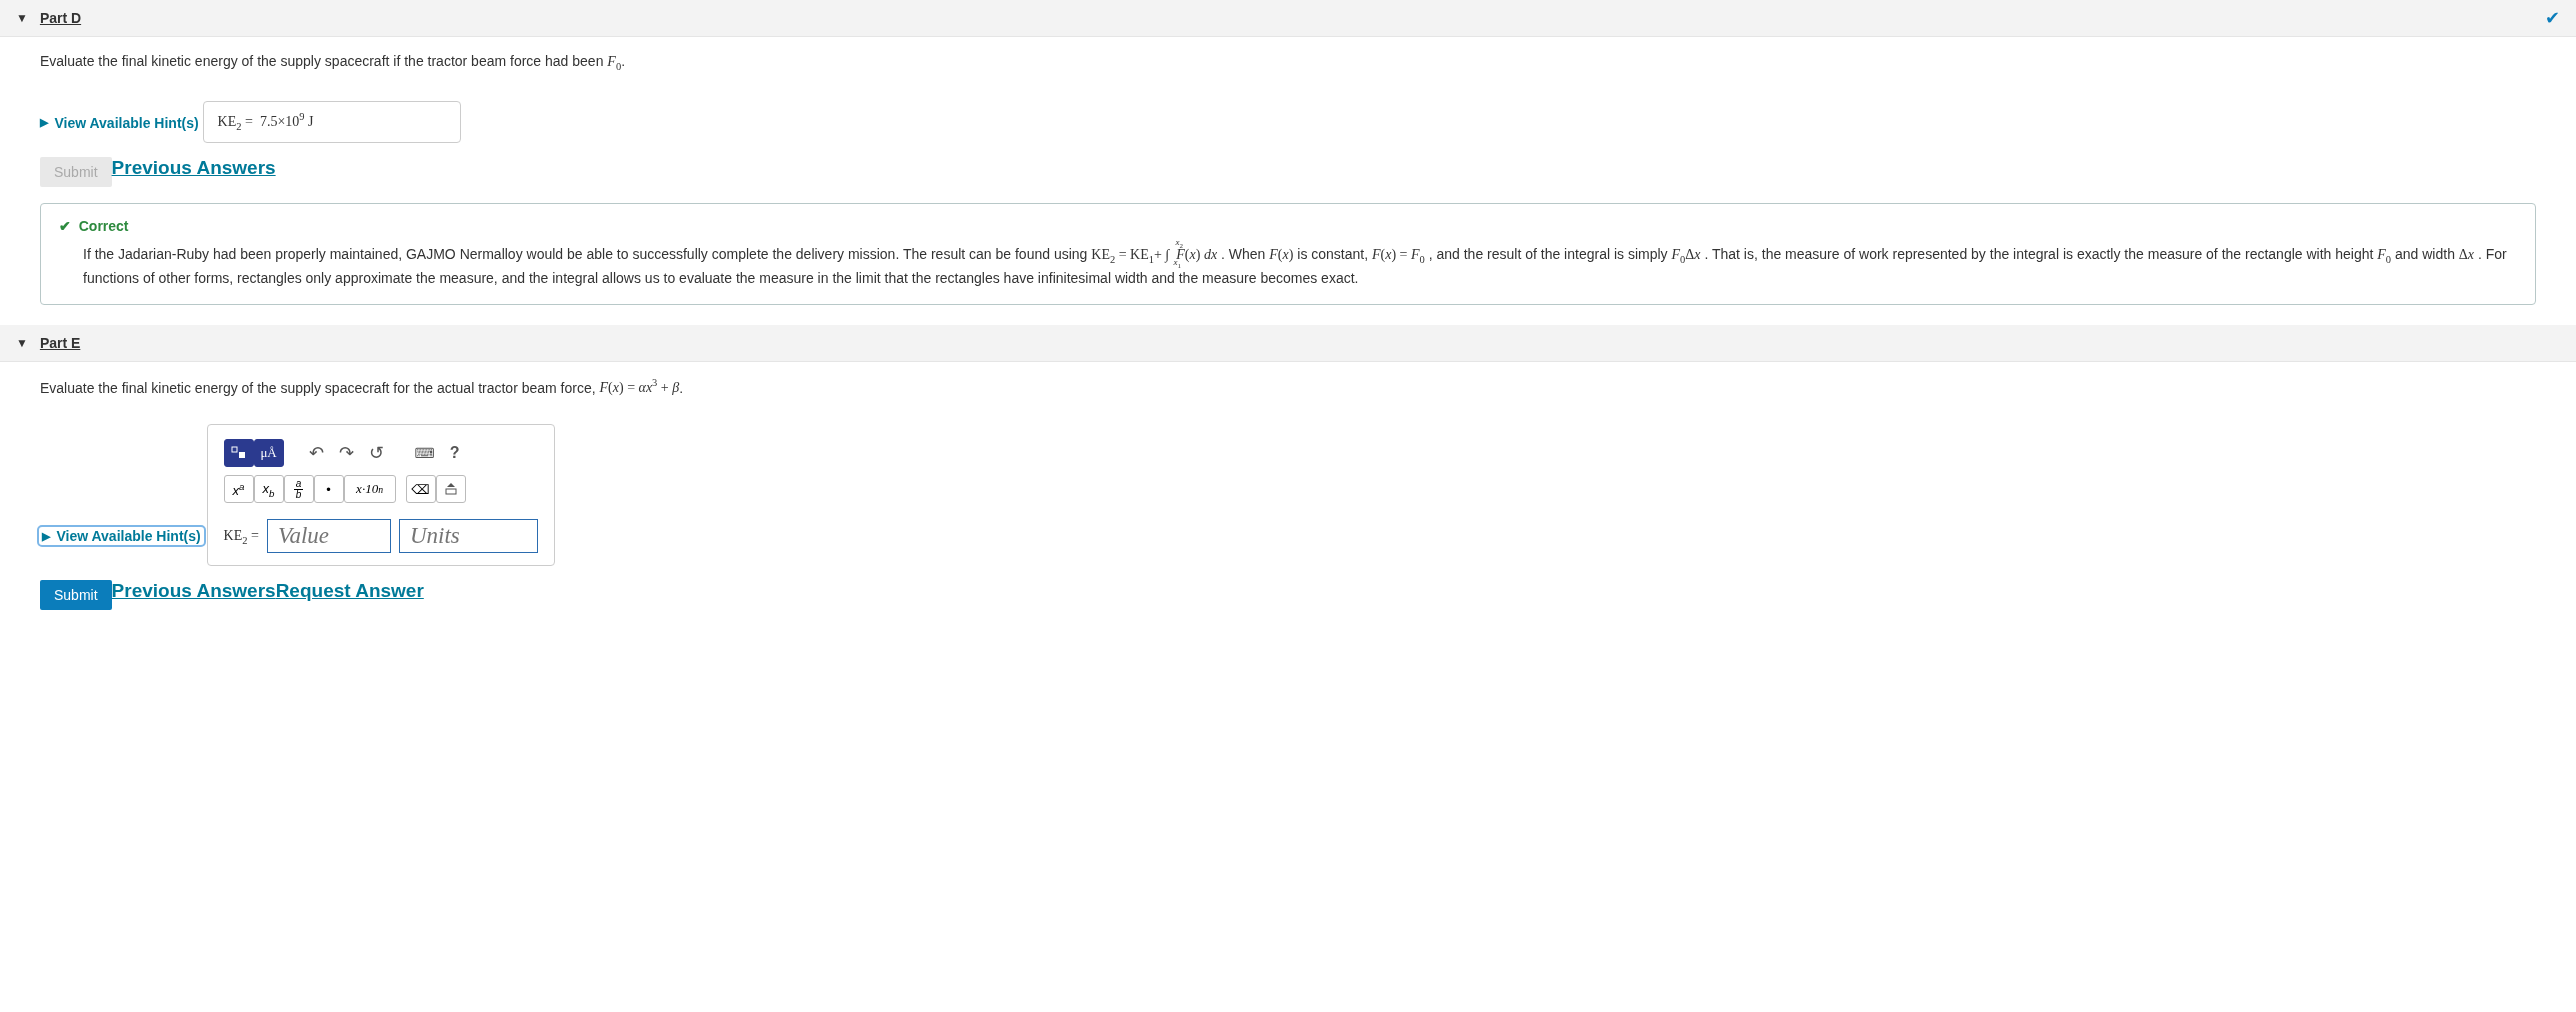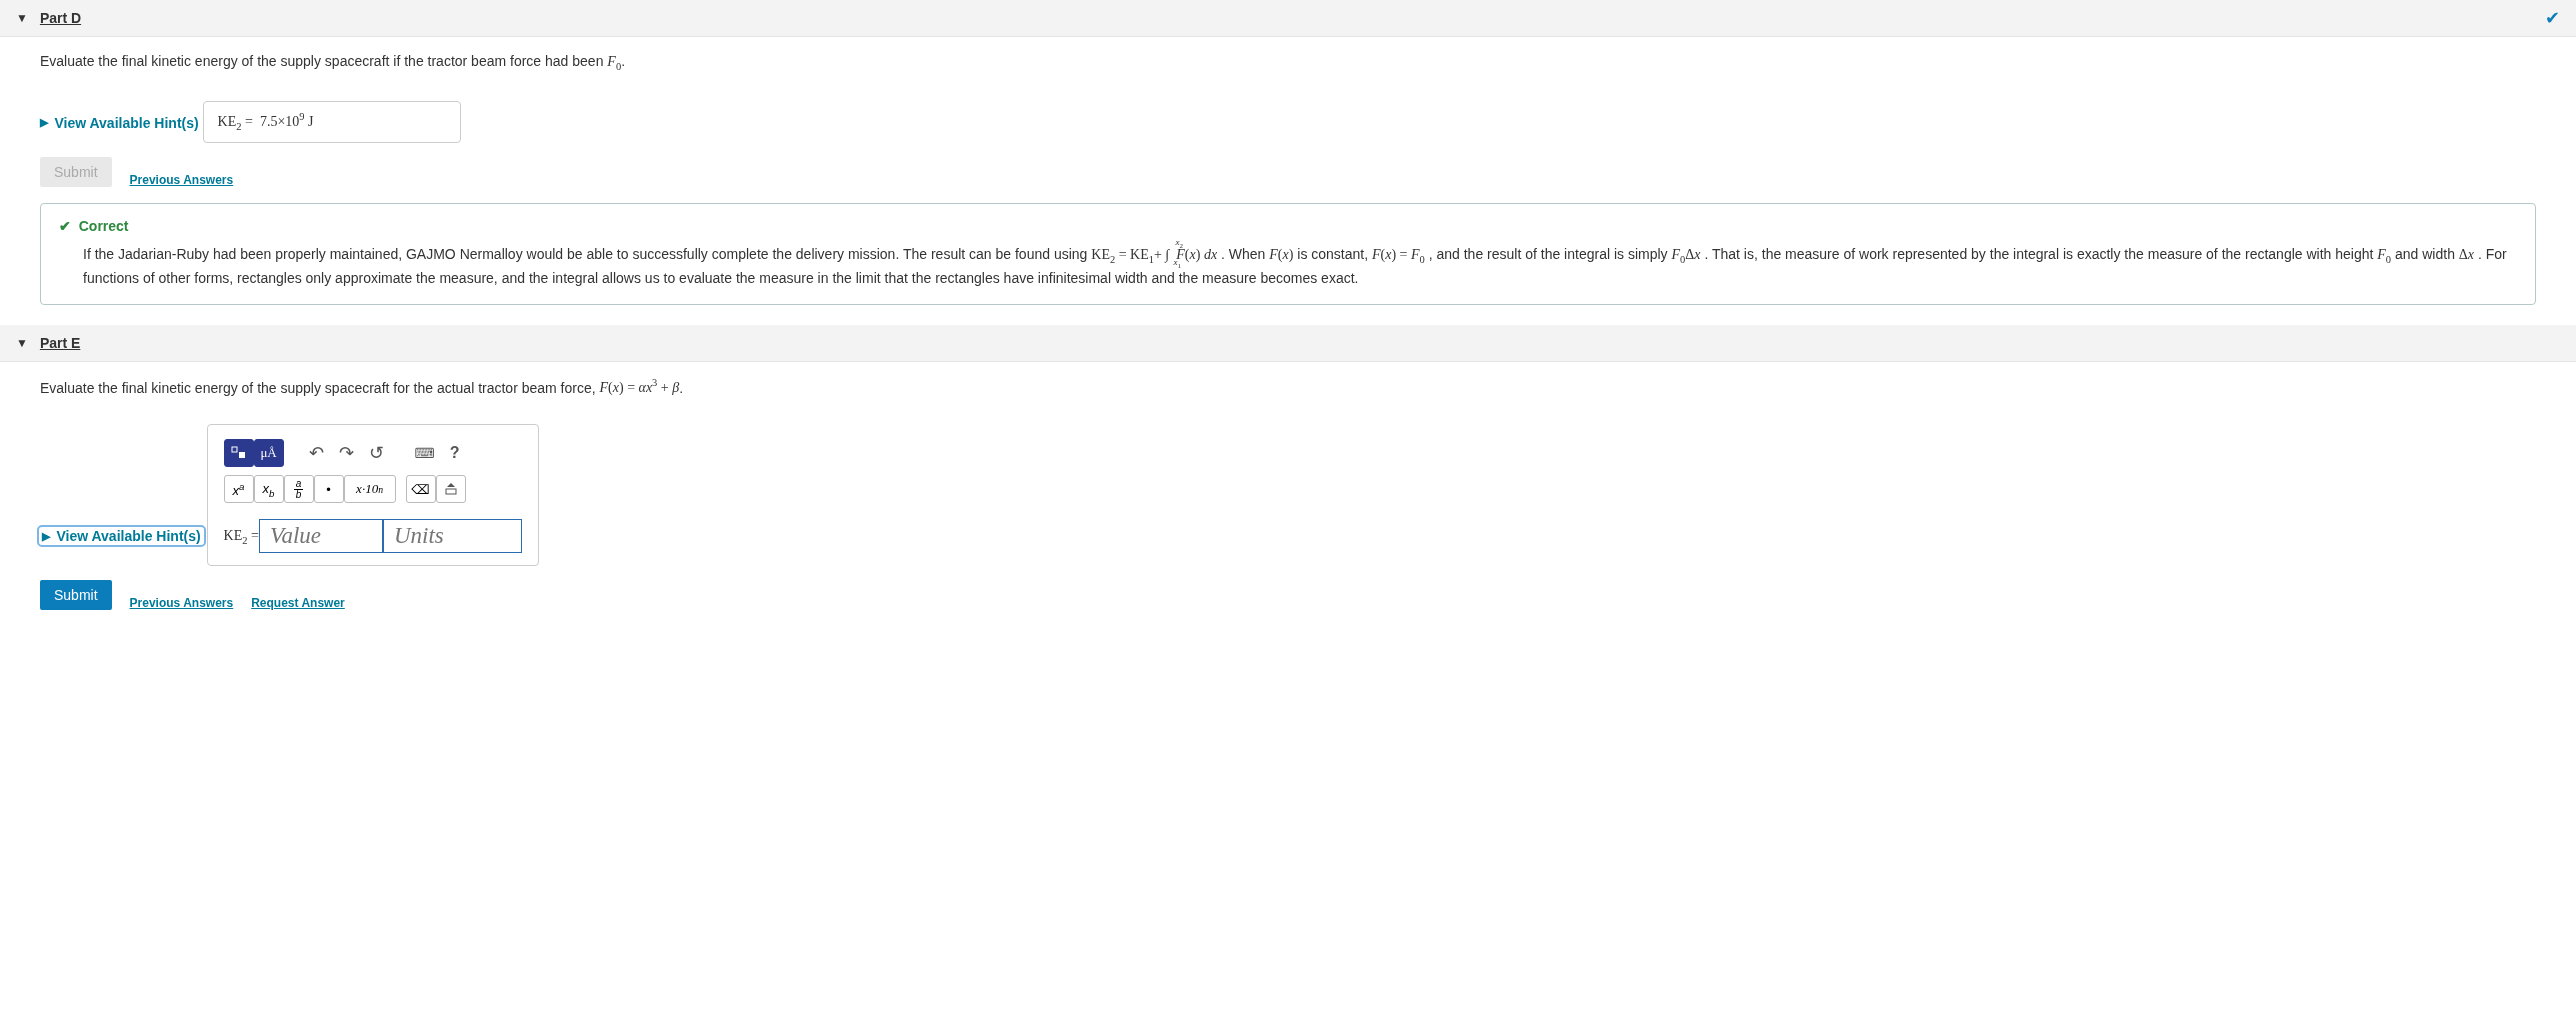--- a/index.html
+++ b/index.html
@@ -64,21 +64,20 @@
     border-radius: 4px;
     padding: 10px 14px;
     margin-top: 14px;
     display: inline-block;
     min-width: 258px;
     background: #fff;
   }
   .btn-row {
     margin-top: 14px;
     display: flex;
-    gap: 18px;
   }
   .btn {
     border: none;
     padding: 7px 14px;
     font-size: 14px;
     cursor: pointer;
     border-radius: 2px;
   }
   .btn-disabled {
     background: #e8e8e8;
@@ -87,22 +86,21 @@
   }
   .btn-primary {
     background: #0b7dbb;
     color: #fff;
   }
   .link {
     color: #007a99;
     font-weight: bold;
     text-decoration: underline;
     cursor: pointer;
-    font-size: 12px;
-    margin-top: 16px;
+    font-size: 19px;
   }
   .feedback {
     border: 1px solid #b8c8c8;
     border-radius: 4px;
     padding: 14px 18px;
     margin-top: 16px;
     background: #fff;
   }
   .feedback-header {
     color: #2d8a3e;
@@ -158,20 +156,21 @@
   }
   .eq-tbtn.ghost {
     border: none;
     background: transparent;
     font-size: 18px;
     color: #555;
   }
   .eq-answer-row {
     display: flex;
     align-items: center;
+    gap: 8px;
     margin-top: 10px;
     padding: 2px 6px;
   }
   .eq-field {
     border: 1px solid #2b6cb0;
     height: 34px;
     font-style: italic;
     font-family: Georgia, serif;
     font-size: 23px;
     color: #888;

